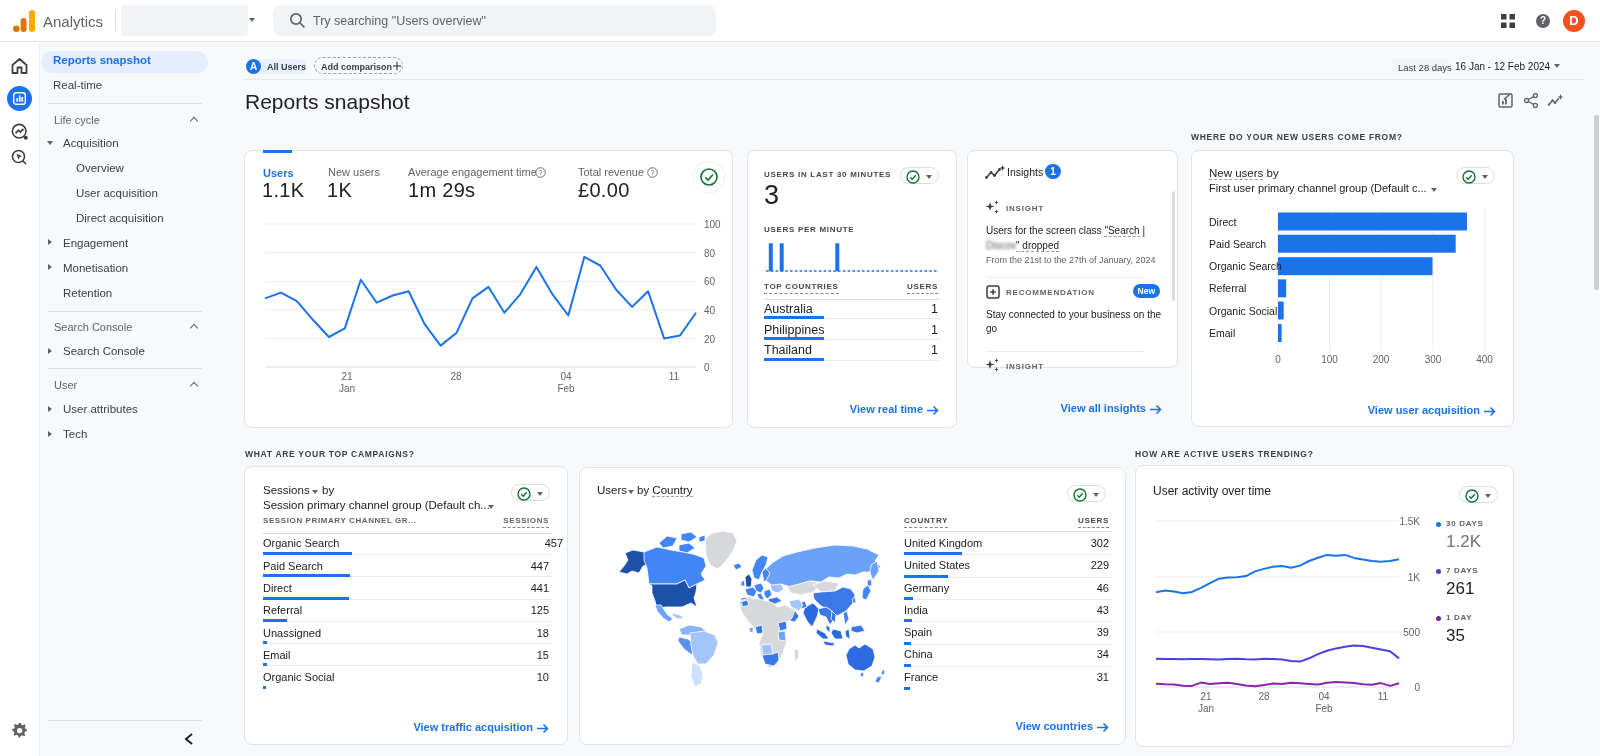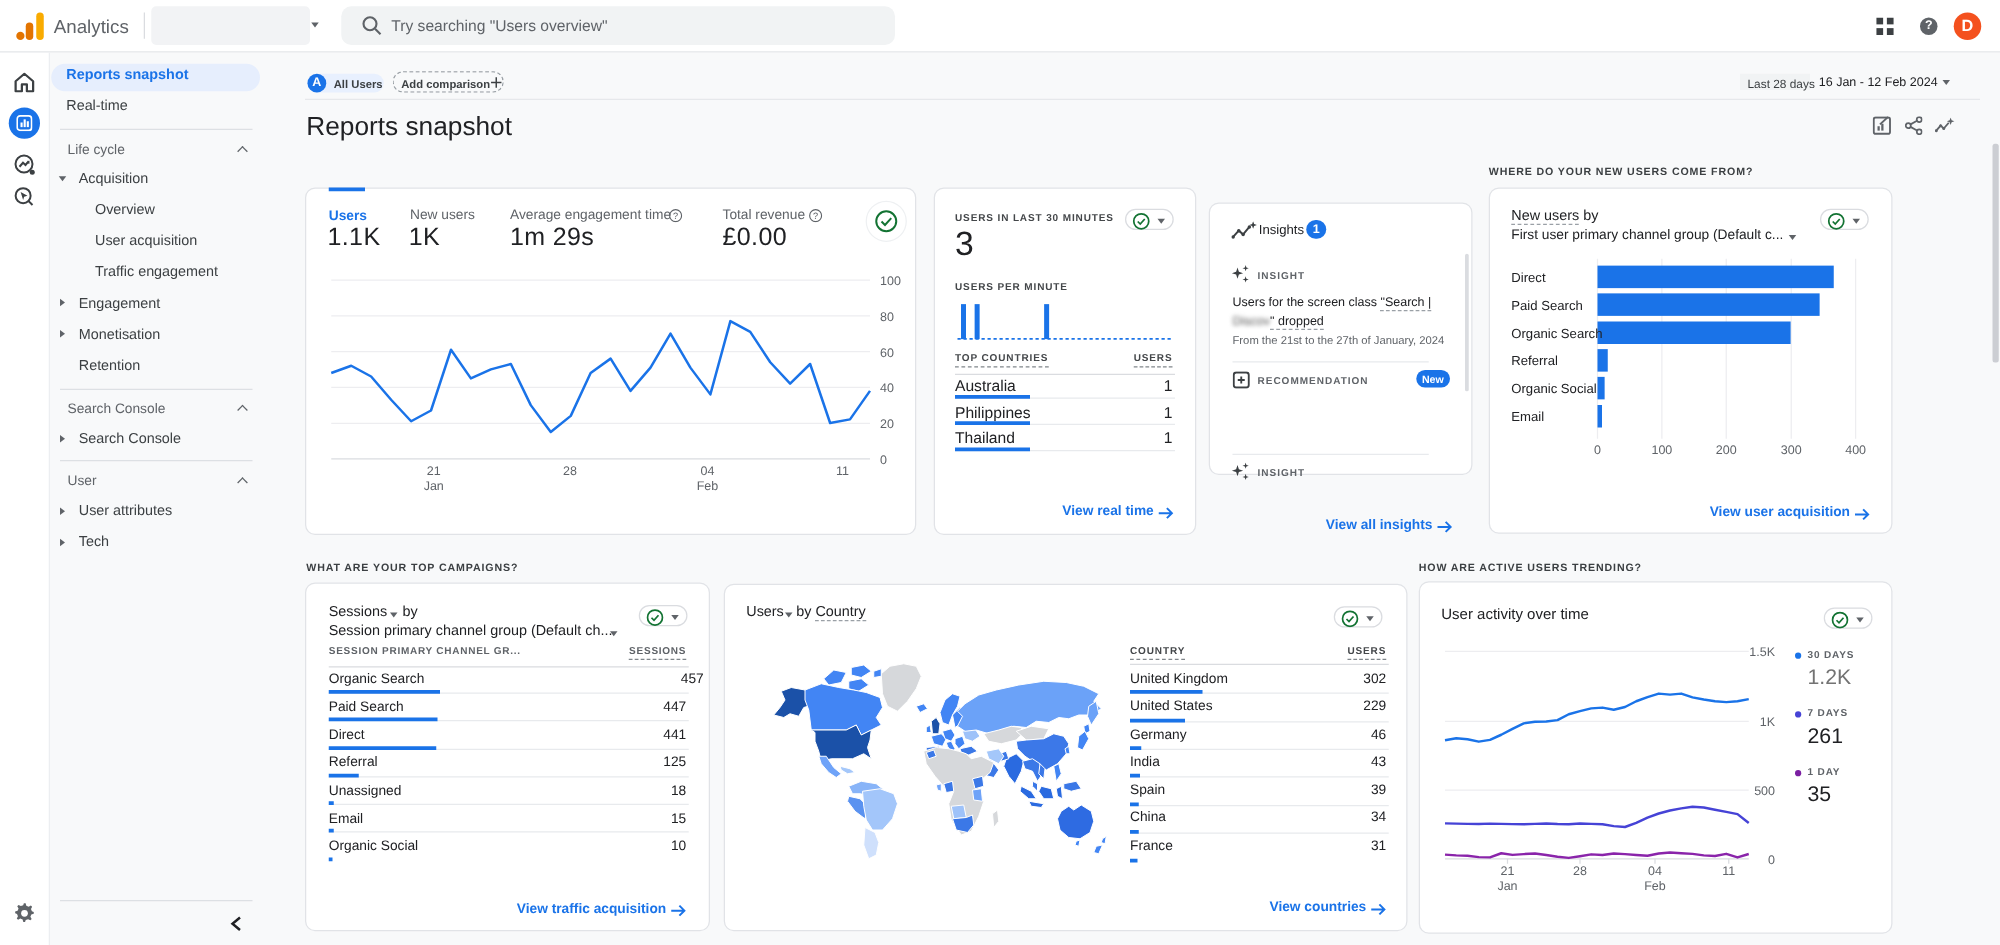--- a/index.html
+++ b/index.html
@@ -92,21 +92,21 @@
   <div class="navpill"></div>
   <span class="abs" style="left:13px;top:12px;color:#1a73e8;font-weight:bold;font-size:11.5px;">Reports snapshot</span>
   <span class="abs" style="left:13px;top:37px;">Real-time</span>
   <div class="navdiv" style="top:61px;"></div>
   <span class="abs sect" style="left:14px;top:72px;">Life cycle</span>
   <span class="abs chev up" style="left:151px;top:76px;"></span>
   <span class="abs tri-d" style="left:7px;top:99px;"></span>
   <span class="abs" style="left:23px;top:95px;">Acquisition</span>
   <span class="abs" style="left:36px;top:120px;">Overview</span>
   <span class="abs" style="left:36px;top:145px;">User acquisition</span>
-  <span class="abs" style="left:36px;top:170px;">Traffic engagement</span>
+  <span class="abs" style="left:36px;top:170px;">Direct acquisition</span>
   <span class="abs tri-r" style="left:8px;top:197px;"></span>
   <span class="abs" style="left:23px;top:195px;">Engagement</span>
   <span class="abs tri-r" style="left:8px;top:222px;"></span>
   <span class="abs" style="left:23px;top:220px;">Monetisation</span>
   <span class="abs" style="left:23px;top:245px;">Retention</span>
   <div class="navdiv" style="top:269px;"></div>
   <span class="abs sect" style="left:14px;top:279px;">Search Console</span>
   <span class="abs chev up" style="left:151px;top:283px;"></span>
   <span class="abs tri-r" style="left:8px;top:306px;"></span>
   <span class="abs" style="left:23px;top:303px;">Search Console</span>
@@ -242,21 +242,21 @@
     <span class="abs tbl" style="left:16px;top:192px;font-size:12.5px;">Thailand</span>
       <span class="abs tbl" style="right:18px;top:192px;font-size:12.5px;">1</span>
     <div class="rowline" style="left:16px;width:176px;top:208.5px;"></div>
       <div class="bluebar" style="left:16px;width:60px;top:206.5px;"></div>
     <span class="abs link" style="right:33px;top:252px;">View real time</span>
     <svg class="abs" style="right:17px;top:254px" width="13" height="11" viewBox="0 0 13 11">
         <path d="M1 5.5 L11 5.5 M7.5 1.5 L11.5 5.5 L7.5 9.5" fill="none" stroke="#1a73e8" stroke-width="1.6"></path>
       </svg>
   </div>
 
-  <div class="card" id="card3" style="left:757px;top:120px;width:211px;height:218px;">
+  <div class="card" id="card3" style="left:757px;top:108px;width:211px;height:218px;">
     <svg class="abs" style="left:17px;top:14px" width="22" height="15" viewBox="0 0 22 15">
       <path d="M1.5 12.5 L6 7.5 L9.5 10.5 L14.5 4.5" fill="none" stroke="#3c4043" stroke-width="1.6"></path>
       <circle cx="1.5" cy="12.5" r="1.4" fill="#3c4043"></circle>
         <circle cx="6" cy="7.5" r="1.4" fill="#3c4043"></circle>
         <circle cx="9.5" cy="10.5" r="1.4" fill="#3c4043"></circle>
         <circle cx="14.5" cy="4.5" r="1.4" fill="#3c4043"></circle>
       <path d="M17.5 0 L18.3 2.2 L20.5 3 L18.3 3.8 L17.5 6 L16.7 3.8 L14.5 3 L16.7 2.2 Z" fill="#3c4043"></path>
     </svg>
     <span class="abs" style="left:39px;top:15px;font-size:10.5px;color:#202124;">Insights</span>
     <div class="abs" style="left:77px;top:13px;width:16px;height:15px;border-radius:8px;background:#1a73e8;color:#fff;font-size:10px;font-weight:bold;text-align:center;line-height:15px;">1</div>
@@ -270,20 +270,21 @@
     <span class="abs" style="left:18px;top:89px;font-size:10px;color:#202124;white-space:nowrap;"><span style="filter:blur(1.6px);color:#555;">Discov</span><span class="dotu">" dropped</span></span>
     <span class="abs" style="left:18px;top:104px;font-size:9px;color:#5f6368;white-space:nowrap;">From the 21st to the 27th of January, 2024</span>
     <div class="rowline" style="left:18px;width:157px;top:126px;"></div>
     <svg class="abs" style="left:18px;top:134px" width="14" height="14" viewBox="0 0 14 14">
       <rect x="1" y="1" width="12" height="12" rx="2" fill="none" stroke="#3c4043" stroke-width="1.5"></rect>
       <line x1="7" y1="4.2" x2="7" y2="9.8" stroke="#3c4043" stroke-width="1.5"></line>
         <line x1="4.2" y1="7" x2="9.8" y2="7" stroke="#3c4043" stroke-width="1.5"></line>
     </svg>
     <span class="abs" style="left:38px;top:137px;font-size:8px;font-weight:bold;letter-spacing:0.8px;color:#5f6368;">RECOMMENDATION</span>
     <span class="newpill" style="right:17px;top:133px;">New</span>
+    <span class="abs" style="left:18px;top:157px;font-size:10px;color:#202124;line-height:14px;white-space:nowrap;">Stay connected to your business on the<br>go</span>
     <div class="rowline" style="left:18px;width:157px;top:200px;"></div>
     <svg class="abs" style="left:17px;top:207px" width="16" height="15" viewBox="0 0 16 15">
       <path d="M5 2 L6.1 5.4 L9.5 6.5 L6.1 7.6 L5 11 L3.9 7.6 L0.5 6.5 L3.9 5.4 Z" fill="#3c4043"></path>
       <path d="M11.5 0 L12.1 1.9 L14 2.5 L12.1 3.1 L11.5 5 L10.9 3.1 L9 2.5 L10.9 1.9 Z" fill="#3c4043"></path>
       <path d="M11.5 9 L12.1 10.9 L14 11.5 L12.1 12.1 L11.5 14 L10.9 12.1 L9 11.5 L10.9 10.9 Z" fill="#3c4043"></path>
     </svg>
     <span class="abs" style="left:38px;top:211px;font-size:8px;font-weight:bold;letter-spacing:0.8px;color:#5f6368;">INSIGHT</span>
     <span class="abs link" style="right:31px;top:251px;">View all insights</span>
     <svg class="abs" style="right:15px;top:253px" width="13" height="11" viewBox="0 0 13 11">
         <path d="M1 5.5 L11 5.5 M7.5 1.5 L11.5 5.5 L7.5 9.5" fill="none" stroke="#1a73e8" stroke-width="1.6"></path>

